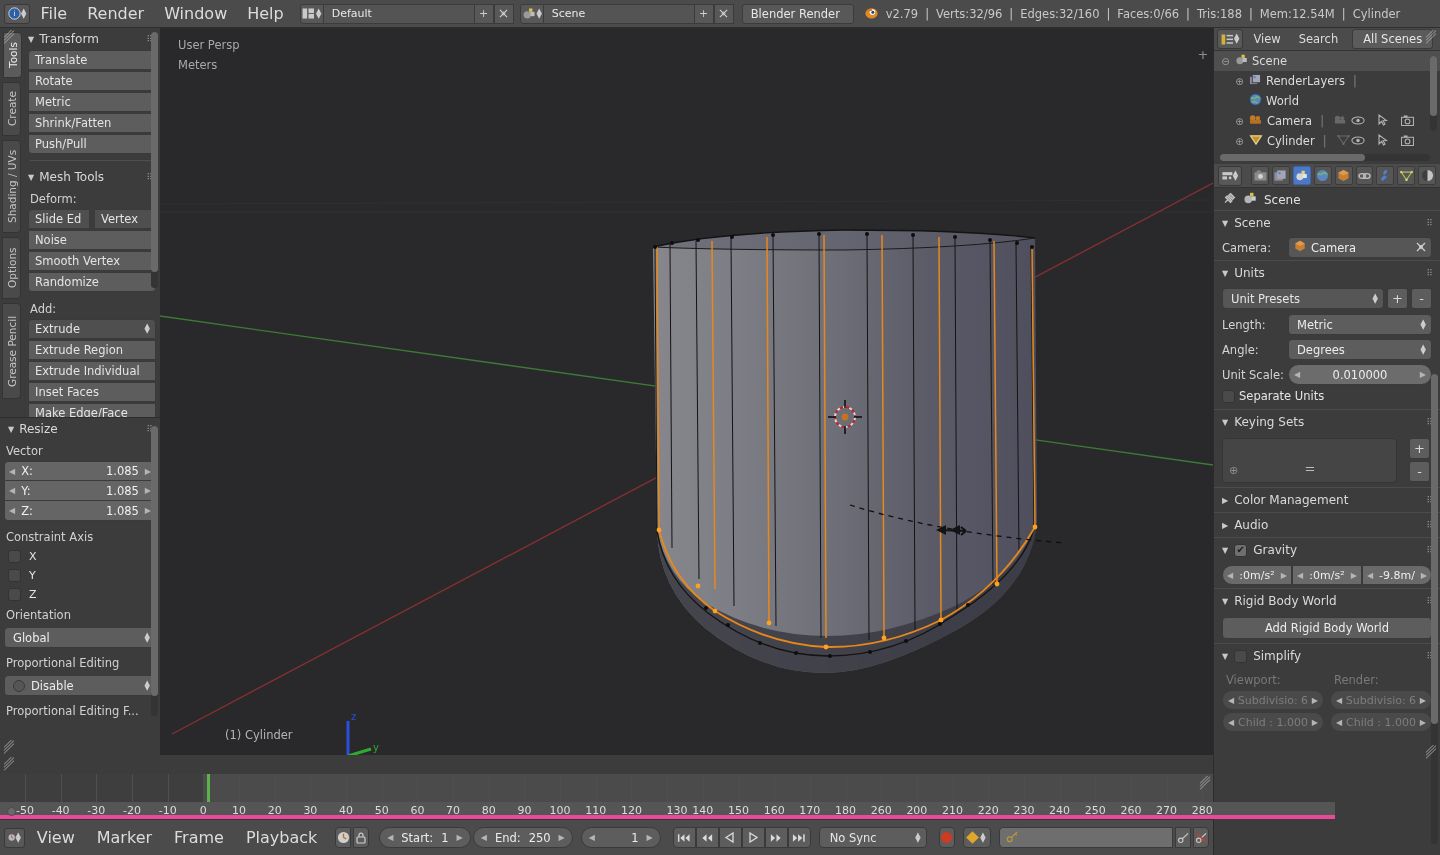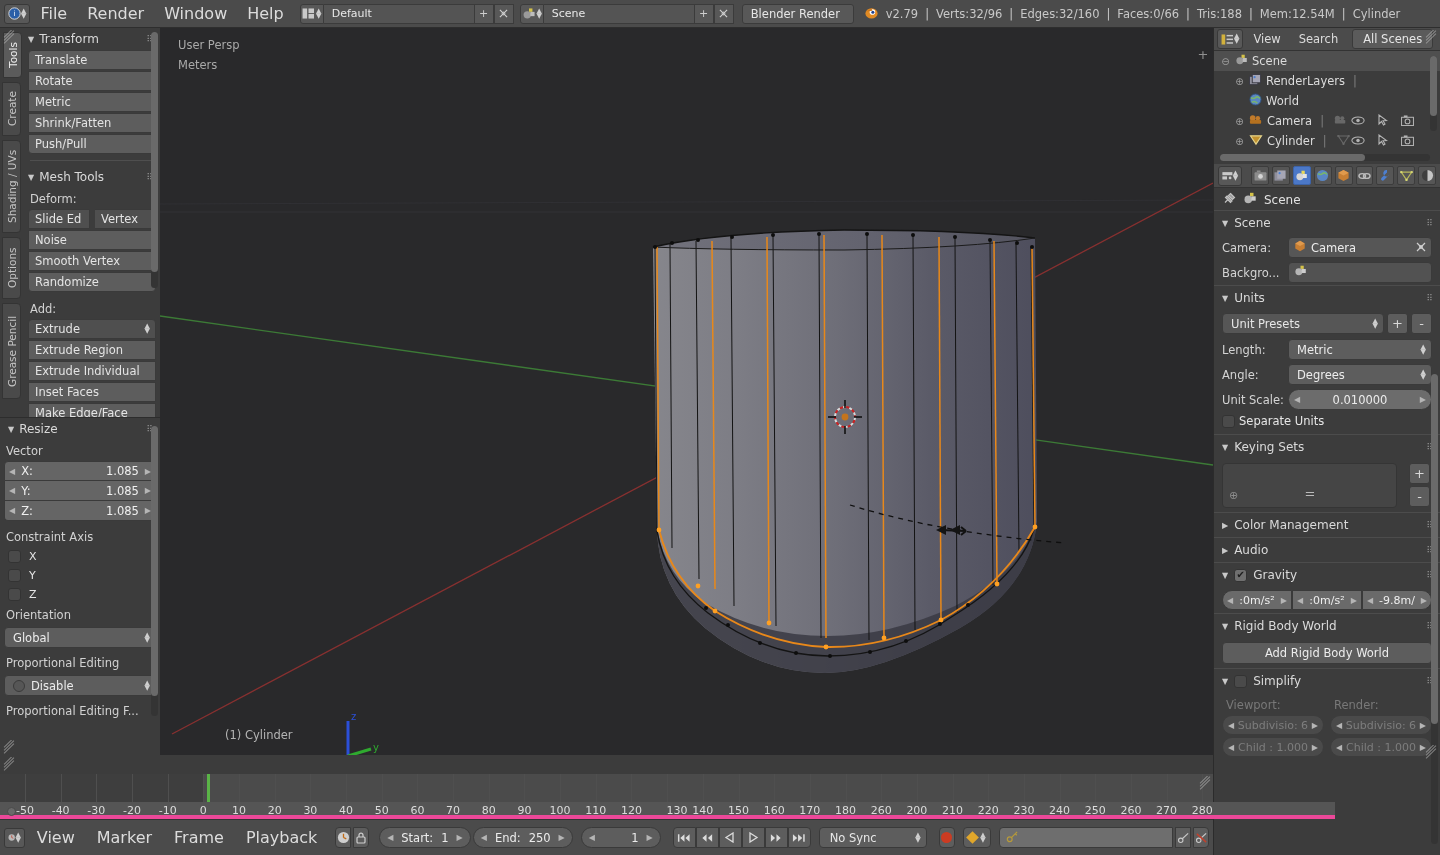--- a/index.html
+++ b/index.html
@@ -998,33 +998,20 @@
                 <path d="M7 1 L12.5 4 L7 7 L1.5 4 Z" fill="#e09a4d"></path>
               </svg>
           </span>
           <span style="flex:1;">Camera</span>
           <span>
             <svg width="10" height="10" viewBox="0 0 10 10">
                 <path d="M1 1 L9 9 M9 1 L1 9" stroke="#cfcfcf" stroke-width="1.2"></path>
                 <circle cx="5" cy="5" r="1.4" fill="none" stroke="#cfcfcf" stroke-width="1"></circle>
               </svg>
           </span>
-        </span>
-      </div>
-      <div class="prow">
-        <span class="plabel">Backgro...</span>
-        <span class="pfield dark">
-          <span>
-            <svg width="13" height="12" viewBox="0 0 16 14">
-                <rect x="8" y="0.5" width="4" height="4" fill="#d4c24a"></rect>
-                <circle cx="6" cy="8" r="4.3" fill="#b5b5b5"></circle>
-                <rect x="9.5" y="4.5" width="5" height="5" fill="#cdcdcd"></rect>
-              </svg>
-          </span>
-          <span style="flex:1;"></span>
         </span>
       </div>
     </div>
 
     <div class="psect">
       <div class="psect-head">
         <span class="tri">▼</span>
         <span>Units</span>
         <span class="grip">⠿</span>
       </div>

